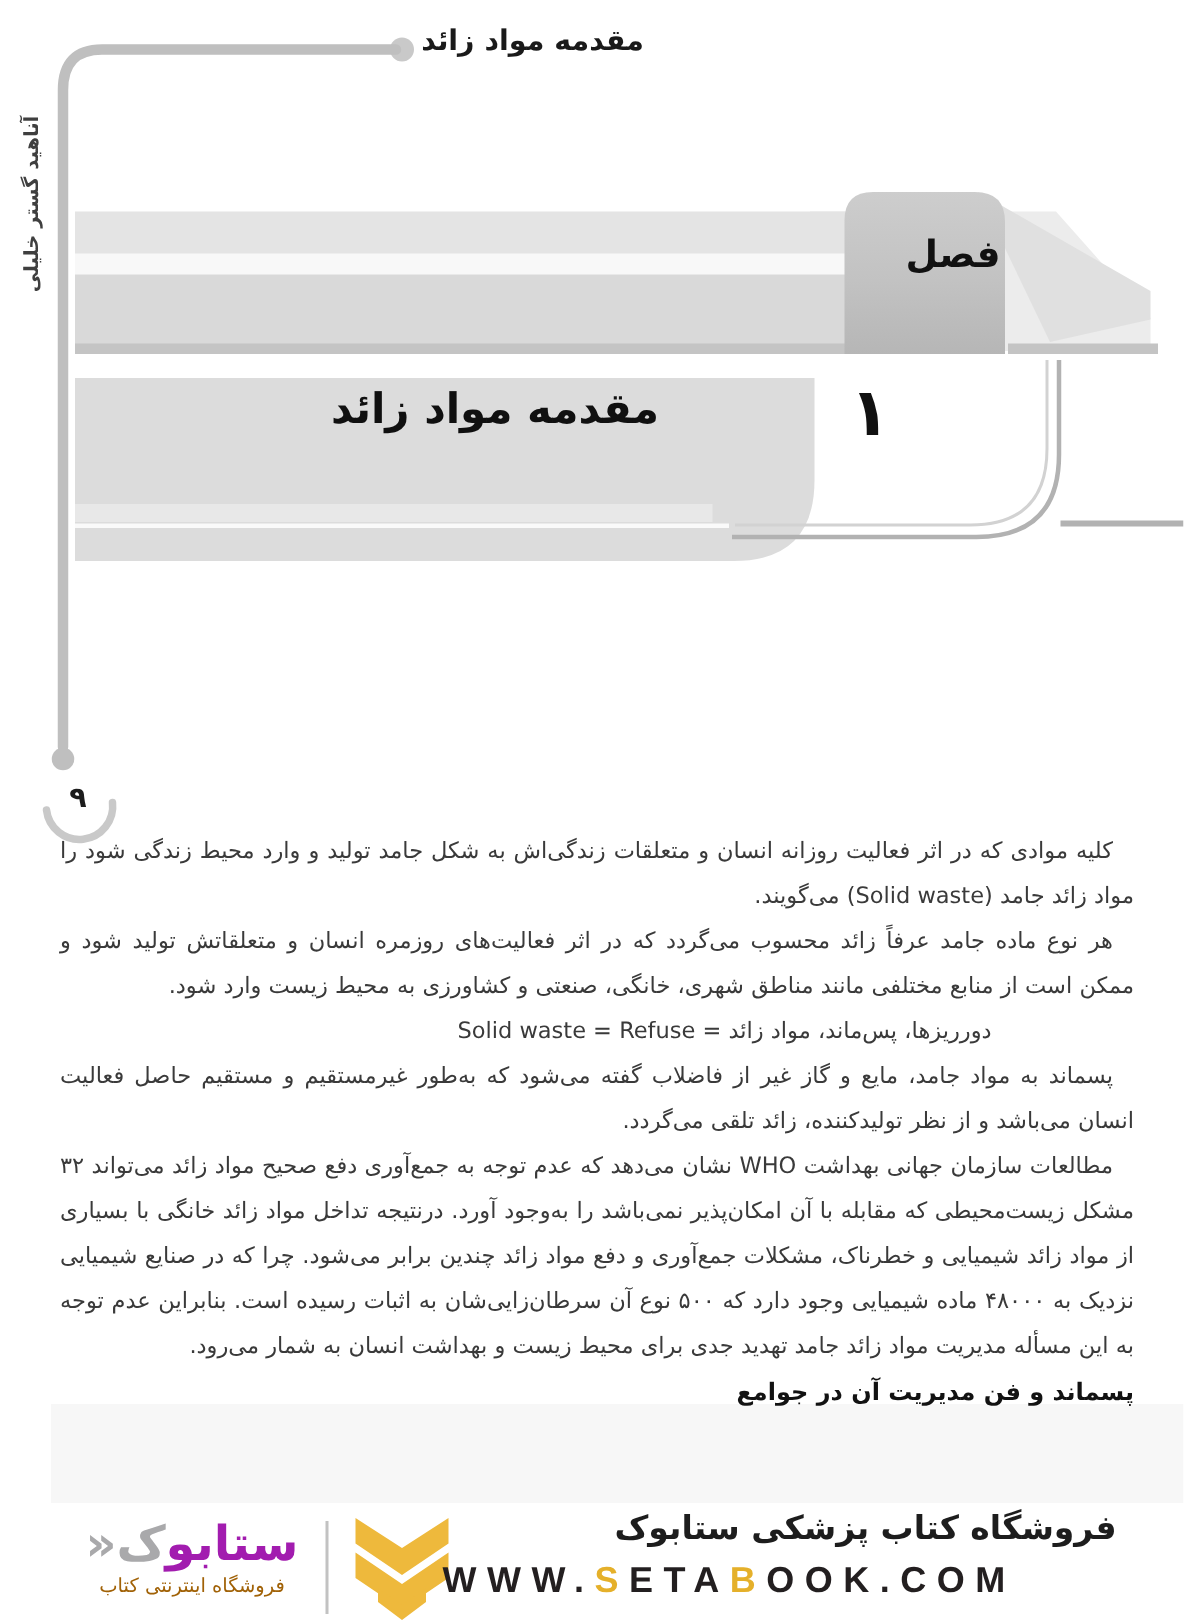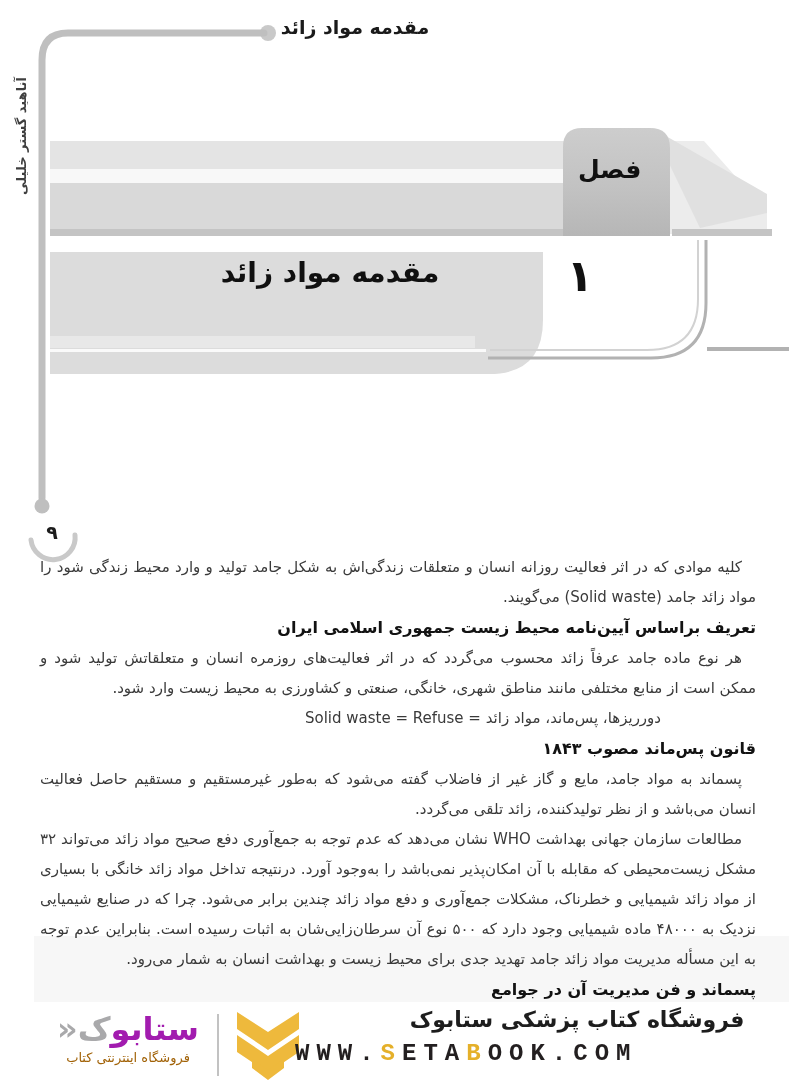--- a/index.html
+++ b/index.html
@@ -15,22 +15,22 @@
     font-size:19px;font-weight:bold;color:#1a1a1a;direction:rtl;
   }
   
   .spine{
     width:170px;height:22px;left:-60px;top:125px;
     transform:rotate(-90deg);transform-origin:center;
     text-align:center;font-size:13px;font-weight:bold;color:#3f3f3f;
     direction:rtl;letter-spacing:1px;white-space:nowrap;
   }
   
-  .chapter-word{left:563px;top:155px;width:104px;text-align:left;
-    font-size:25px;font-weight:bold;color:#111;direction:rtl;margin-left:15px;}
+  .chapter-word{left:563px;top:155px;width:104px;text-align:right;
+    font-size:25px;font-weight:bold;color:#111;direction:rtl;}
   .chapter-number{left:550px;top:250px;width:60px;text-align:center;
     font-size:44px;font-weight:bold;color:#111;}
   .chapter-title{left:170px;top:256px;width:320px;text-align:center;
     font-size:28px;font-weight:bold;color:#101010;direction:rtl;}
   
   .page-number{left:38px;top:521px;width:28px;text-align:center;
     font-size:19px;font-weight:bold;color:#1c1c1c;}
   
   .body-col{
     left:40px;top:552px;width:716px;direction:rtl;text-align:justify;
@@ -43,21 +43,21 @@
   }
   .equation-line{
     margin:0;direction:rtl;text-align:center;line-height:30px;
     position:relative;right:-92px;color:#3a3a3a;
   }
   
   .store-name{right:12px;top:1007px;width:400px;text-align:center;
     font-size:22px;font-weight:bold;color:#1d1d1d;direction:rtl;}
   .website{right:14px;top:1040px;width:480px;text-align:left;
     font-size:24px;font-weight:bold;color:#231f20;letter-spacing:7px;
-    font-family:Liberation Mono, monospace;}
+    font-family:Liberation Sans, sans-serif;}
   .website .gold{color:#e5b02a;}
   .logo-wordmark{left:48px;top:1010px;width:160px;text-align:center;
     font-size:32px;font-weight:bold;direction:rtl;line-height:38px;}
   .logo-wordmark .y{color:#a21caf;}
   .logo-wordmark .g{color:#a9a9ab;}
   .logo-tagline{left:36px;top:1050px;width:184px;text-align:center;
     font-size:13px;color:#a16207;direction:rtl;}
   svg{display:block;}
 </style>
 </head>
@@ -110,24 +110,22 @@
 <div class="abs spine">آناهید گستر خلیلی</div>
 
 <div class="abs chapter-word">فصل</div>
 <div class="abs chapter-number">۱</div>
 <div class="abs chapter-title">مقدمه مواد زائد</div>
 
 <div class="abs page-number">۹</div>
 
 <div class="abs body-col">
   <p>کلیه موادی که در اثر فعالیت روزانه انسان و متعلقات زندگی‌اش به شکل جامد تولید و وارد محیط زندگی شود را مواد زائد جامد (Solid waste) می‌گویند.</p>
-  <h3>تعریف براساس آیین‌نامه محیط زیست جمهوری اسلامی ایران</h3>
   <p>هر نوع ماده جامد عرفاً زائد محسوب می‌گردد که در اثر فعالیت‌های روزمره انسان و متعلقاتش تولید شود و ممکن است از منابع مختلفی مانند مناطق شهری، خانگی، صنعتی و کشاورزی به محیط زیست وارد شود.</p>
   <p class="equation-line">دورریزها، پس‌ماند، مواد زائد = Solid waste = Refuse</p>
-  <h3>قانون پس‌ماند مصوب ۱۸۴۳</h3>
   <p>پسماند به مواد جامد، مایع و گاز غیر از فاضلاب گفته می‌شود که به‌طور غیرمستقیم و مستقیم حاصل فعالیت انسان می‌باشد و از نظر تولیدکننده، زائد تلقی می‌گردد.</p>
   <p>مطالعات سازمان جهانی بهداشت WHO نشان می‌دهد که عدم توجه به جمع‌آوری دفع صحیح مواد زائد می‌تواند ۳۲ مشکل زیست‌محیطی که مقابله با آن امکان‌پذیر نمی‌باشد را به‌وجود آورد. درنتیجه تداخل مواد زائد خانگی با بسیاری از مواد زائد شیمیایی و خطرناک، مشکلات جمع‌آوری و دفع مواد زائد چندین برابر می‌شود. چرا که در صنایع شیمیایی نزدیک به ۴۸۰۰۰ ماده شیمیایی وجود دارد که ۵۰۰ نوع آن سرطان‌زایی‌شان به اثبات رسیده است. بنابراین عدم توجه به این مسأله مدیریت مواد زائد جامد تهدید جدی برای محیط زیست و بهداشت انسان به شمار می‌رود.</p>
   <h3>پسماند و فن مدیریت آن در جوامع</h3>
 </div>
 
 <div class="abs store-name">فروشگاه کتاب پزشکی ستابوک</div>
 
 <div class="abs website">
   <span>WWW.</span><span class="gold">S</span><span>ETA</span><span class="gold">B</span><span>OOK.COM</span>
 </div>

